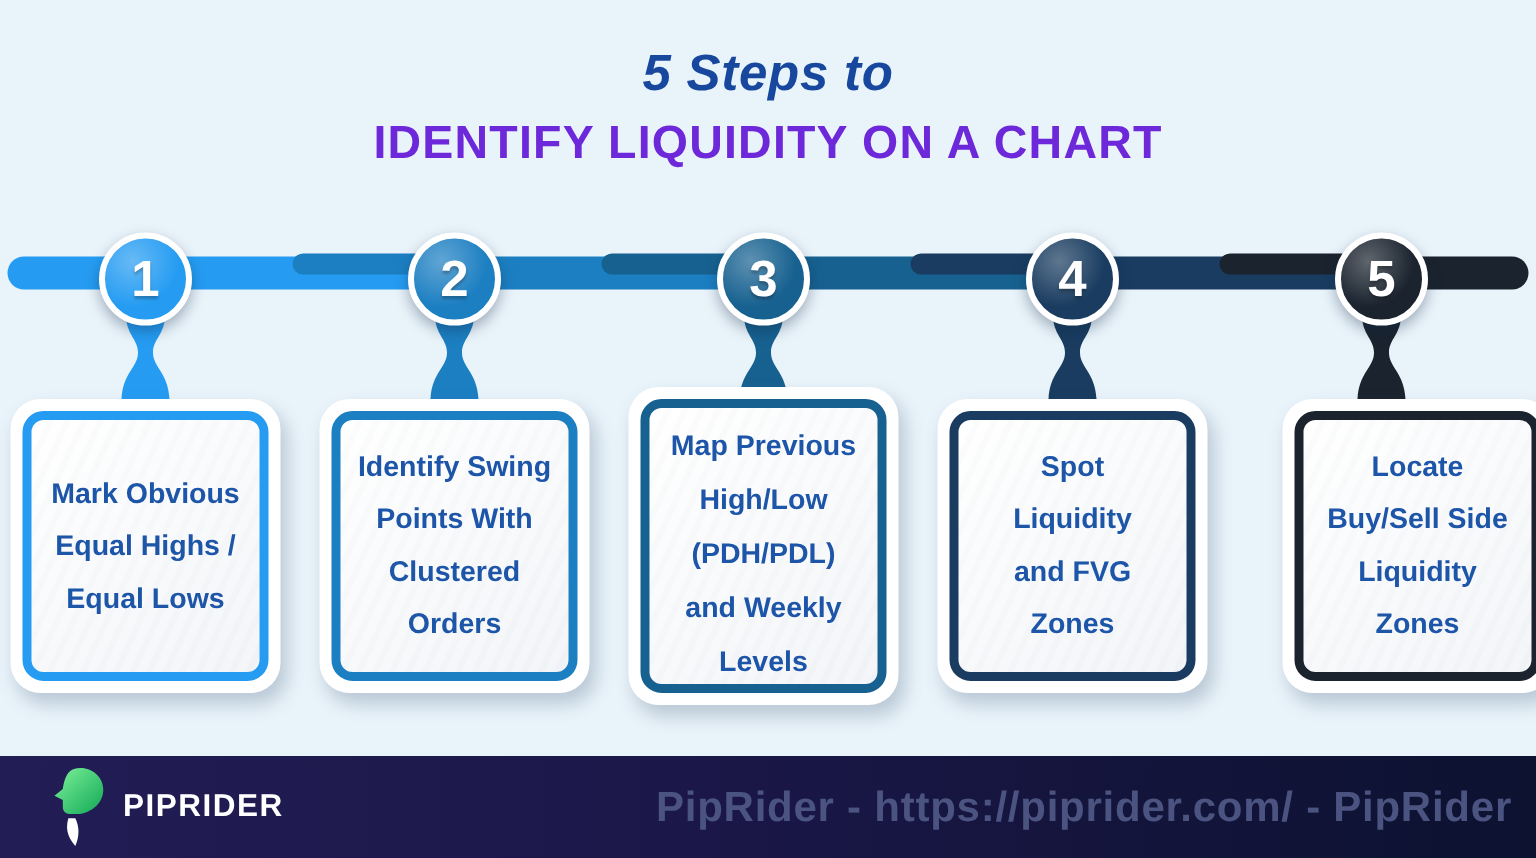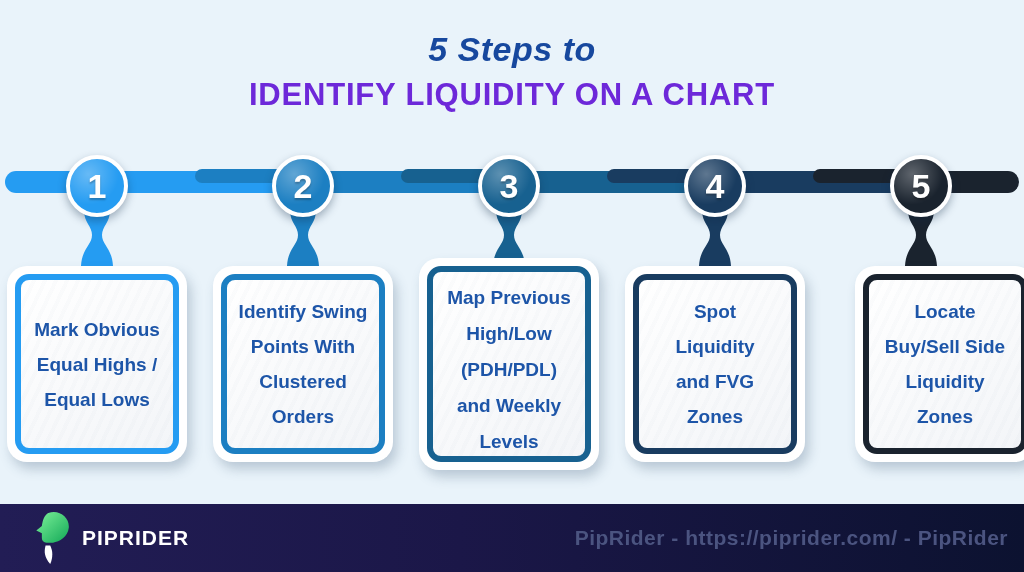--- a/index.html
+++ b/index.html
@@ -77,21 +77,21 @@
   
   .footer{
     position:absolute; left:0; bottom:0; width:100%; height:68px; z-index:5;
     background:linear-gradient(90deg,#221d55 0%,#1b1748 45%,#0c1230 100%);
     display:flex; align-items:center;
   }
   .brand{position:absolute; left:34px; top:0; height:100%; display:flex; align-items:center; gap:10px;}
   .brand-name{color:#ffffff; font-size:21px; font-weight:bold; letter-spacing:1px;}
   .credit{
     position:absolute; right:16px; top:50%; transform:translateY(-50%);
-    color:#4b5480; font-size:21px; font-weight:bold; letter-spacing:.5px;
+    color:#4b5480; font-size:28px; font-weight:bold; letter-spacing:.5px;
   }
 </style>
 </head>
 <body>
 
 <div class="canvas">
 
   <div class="title-block">
     <div class="title-line1">5 Steps to</div>
     <div class="title-line2">IDENTIFY LIQUIDITY ON A CHART</div>

